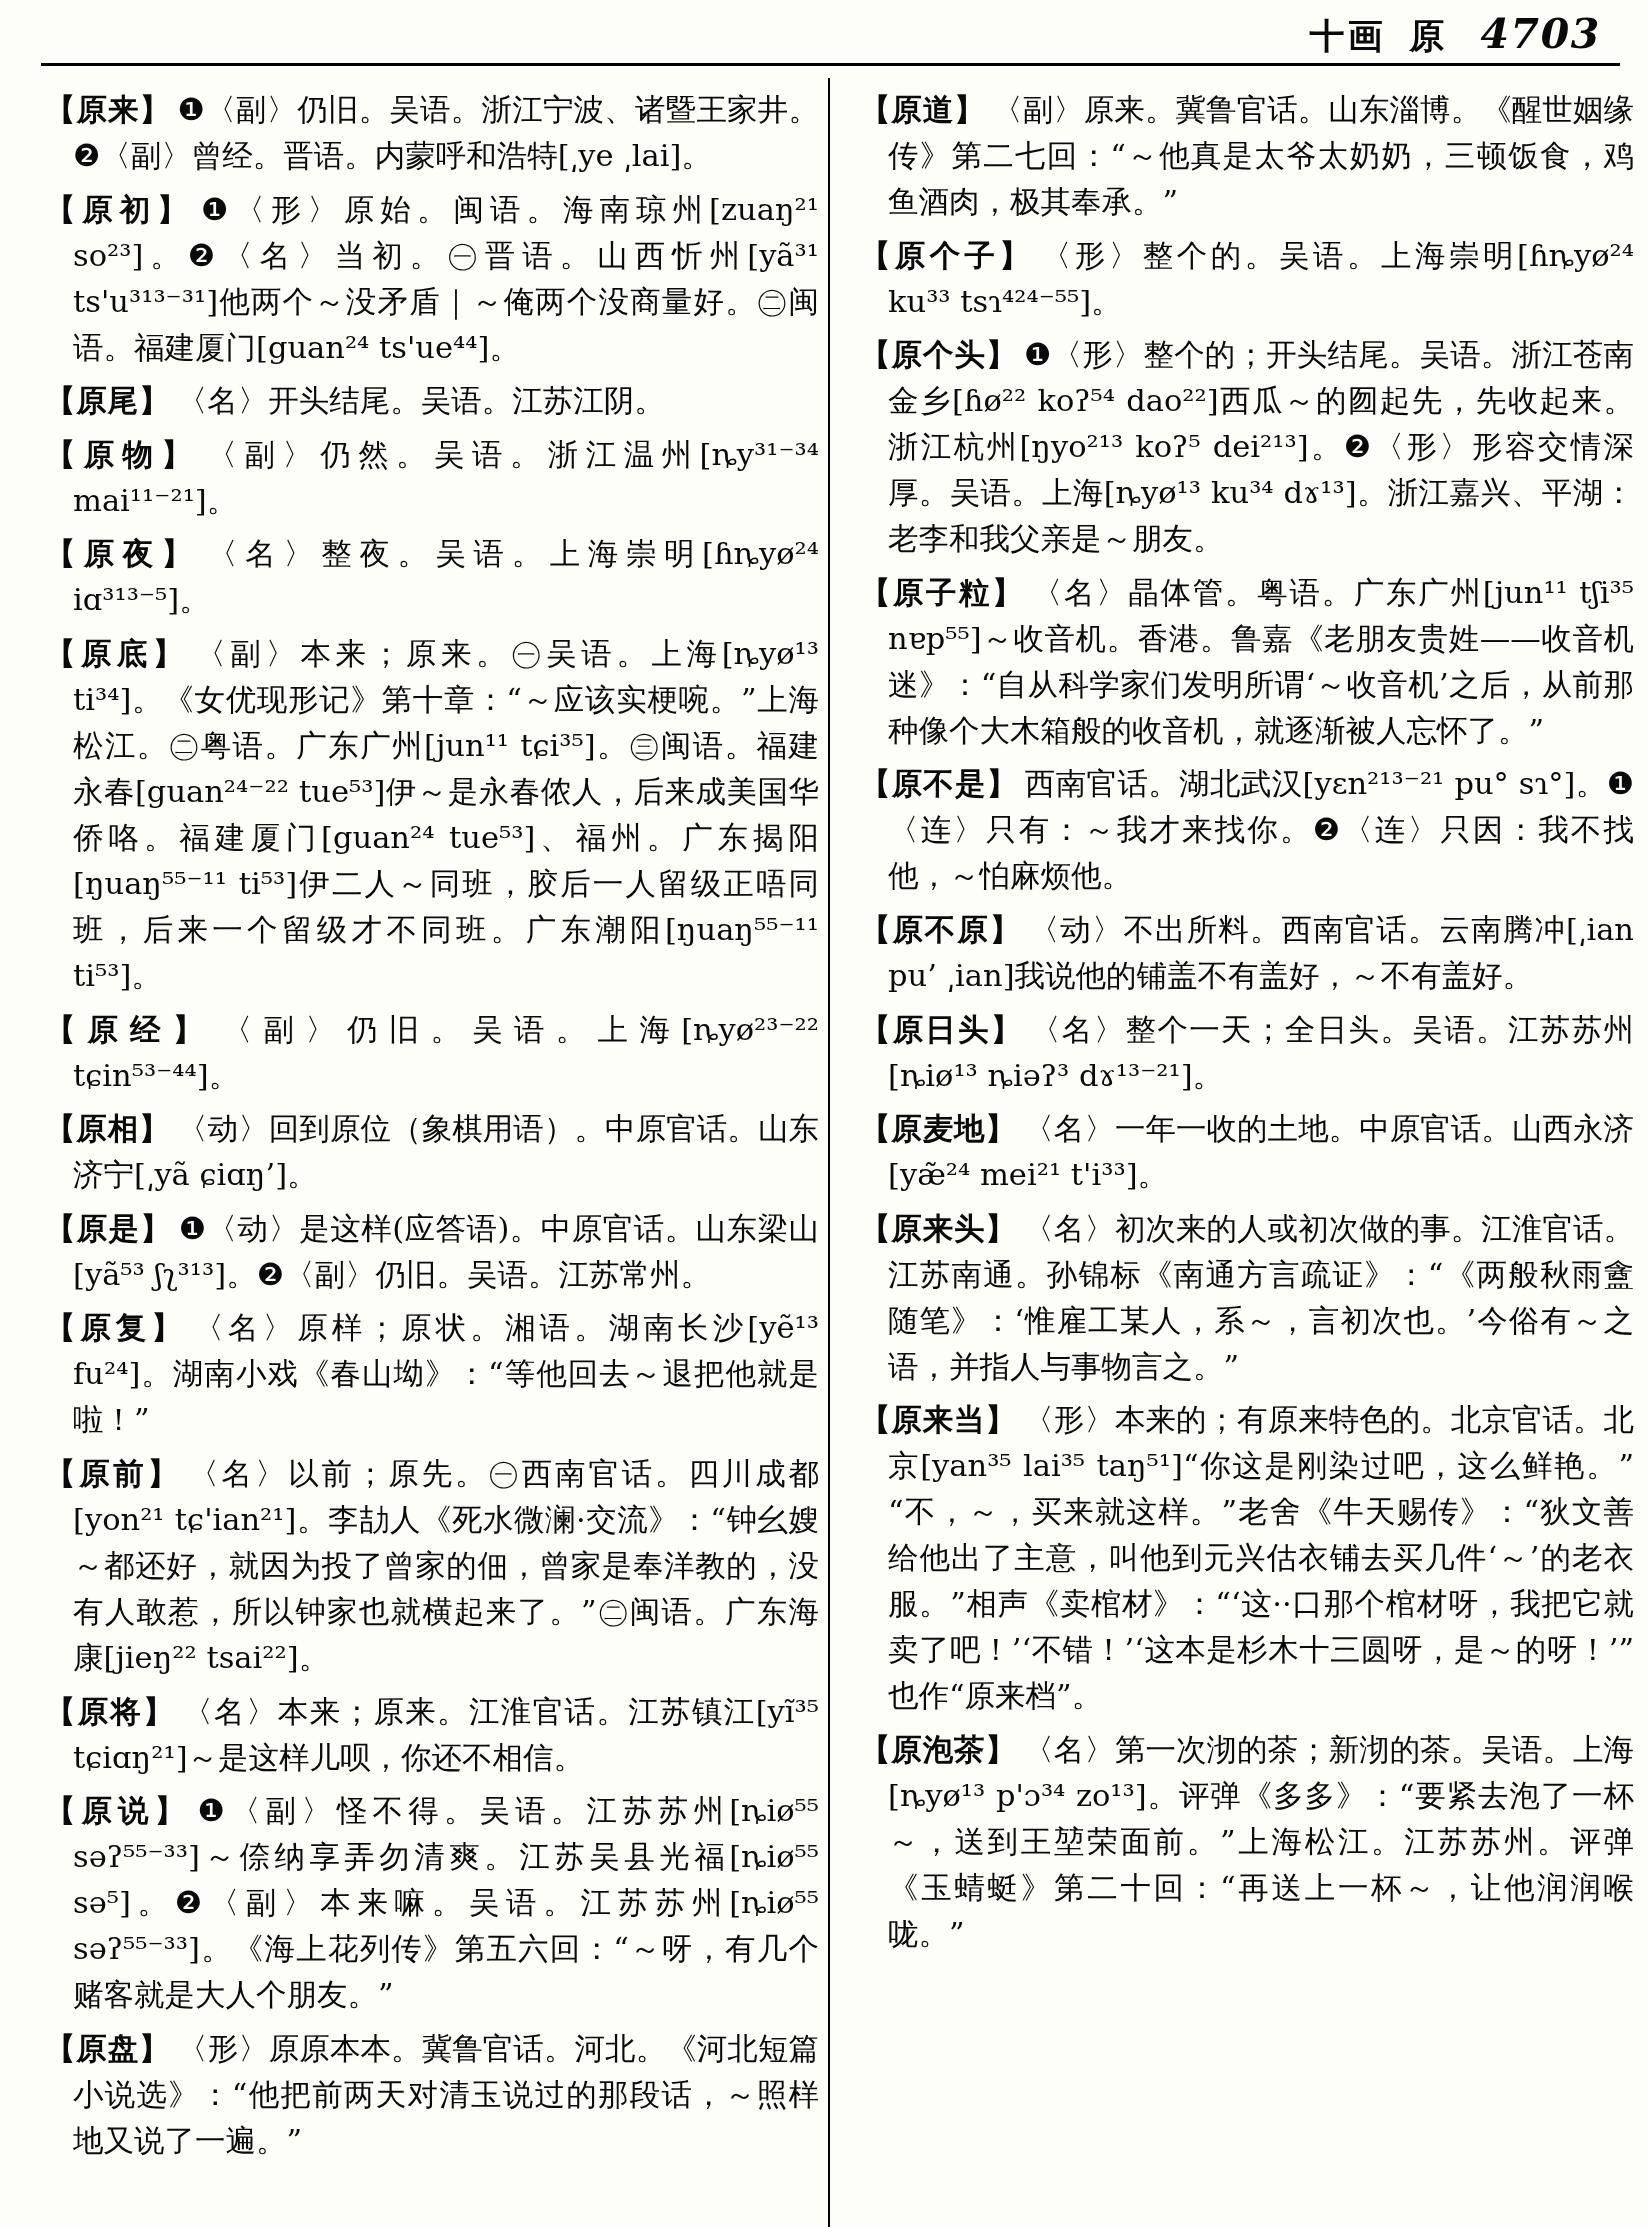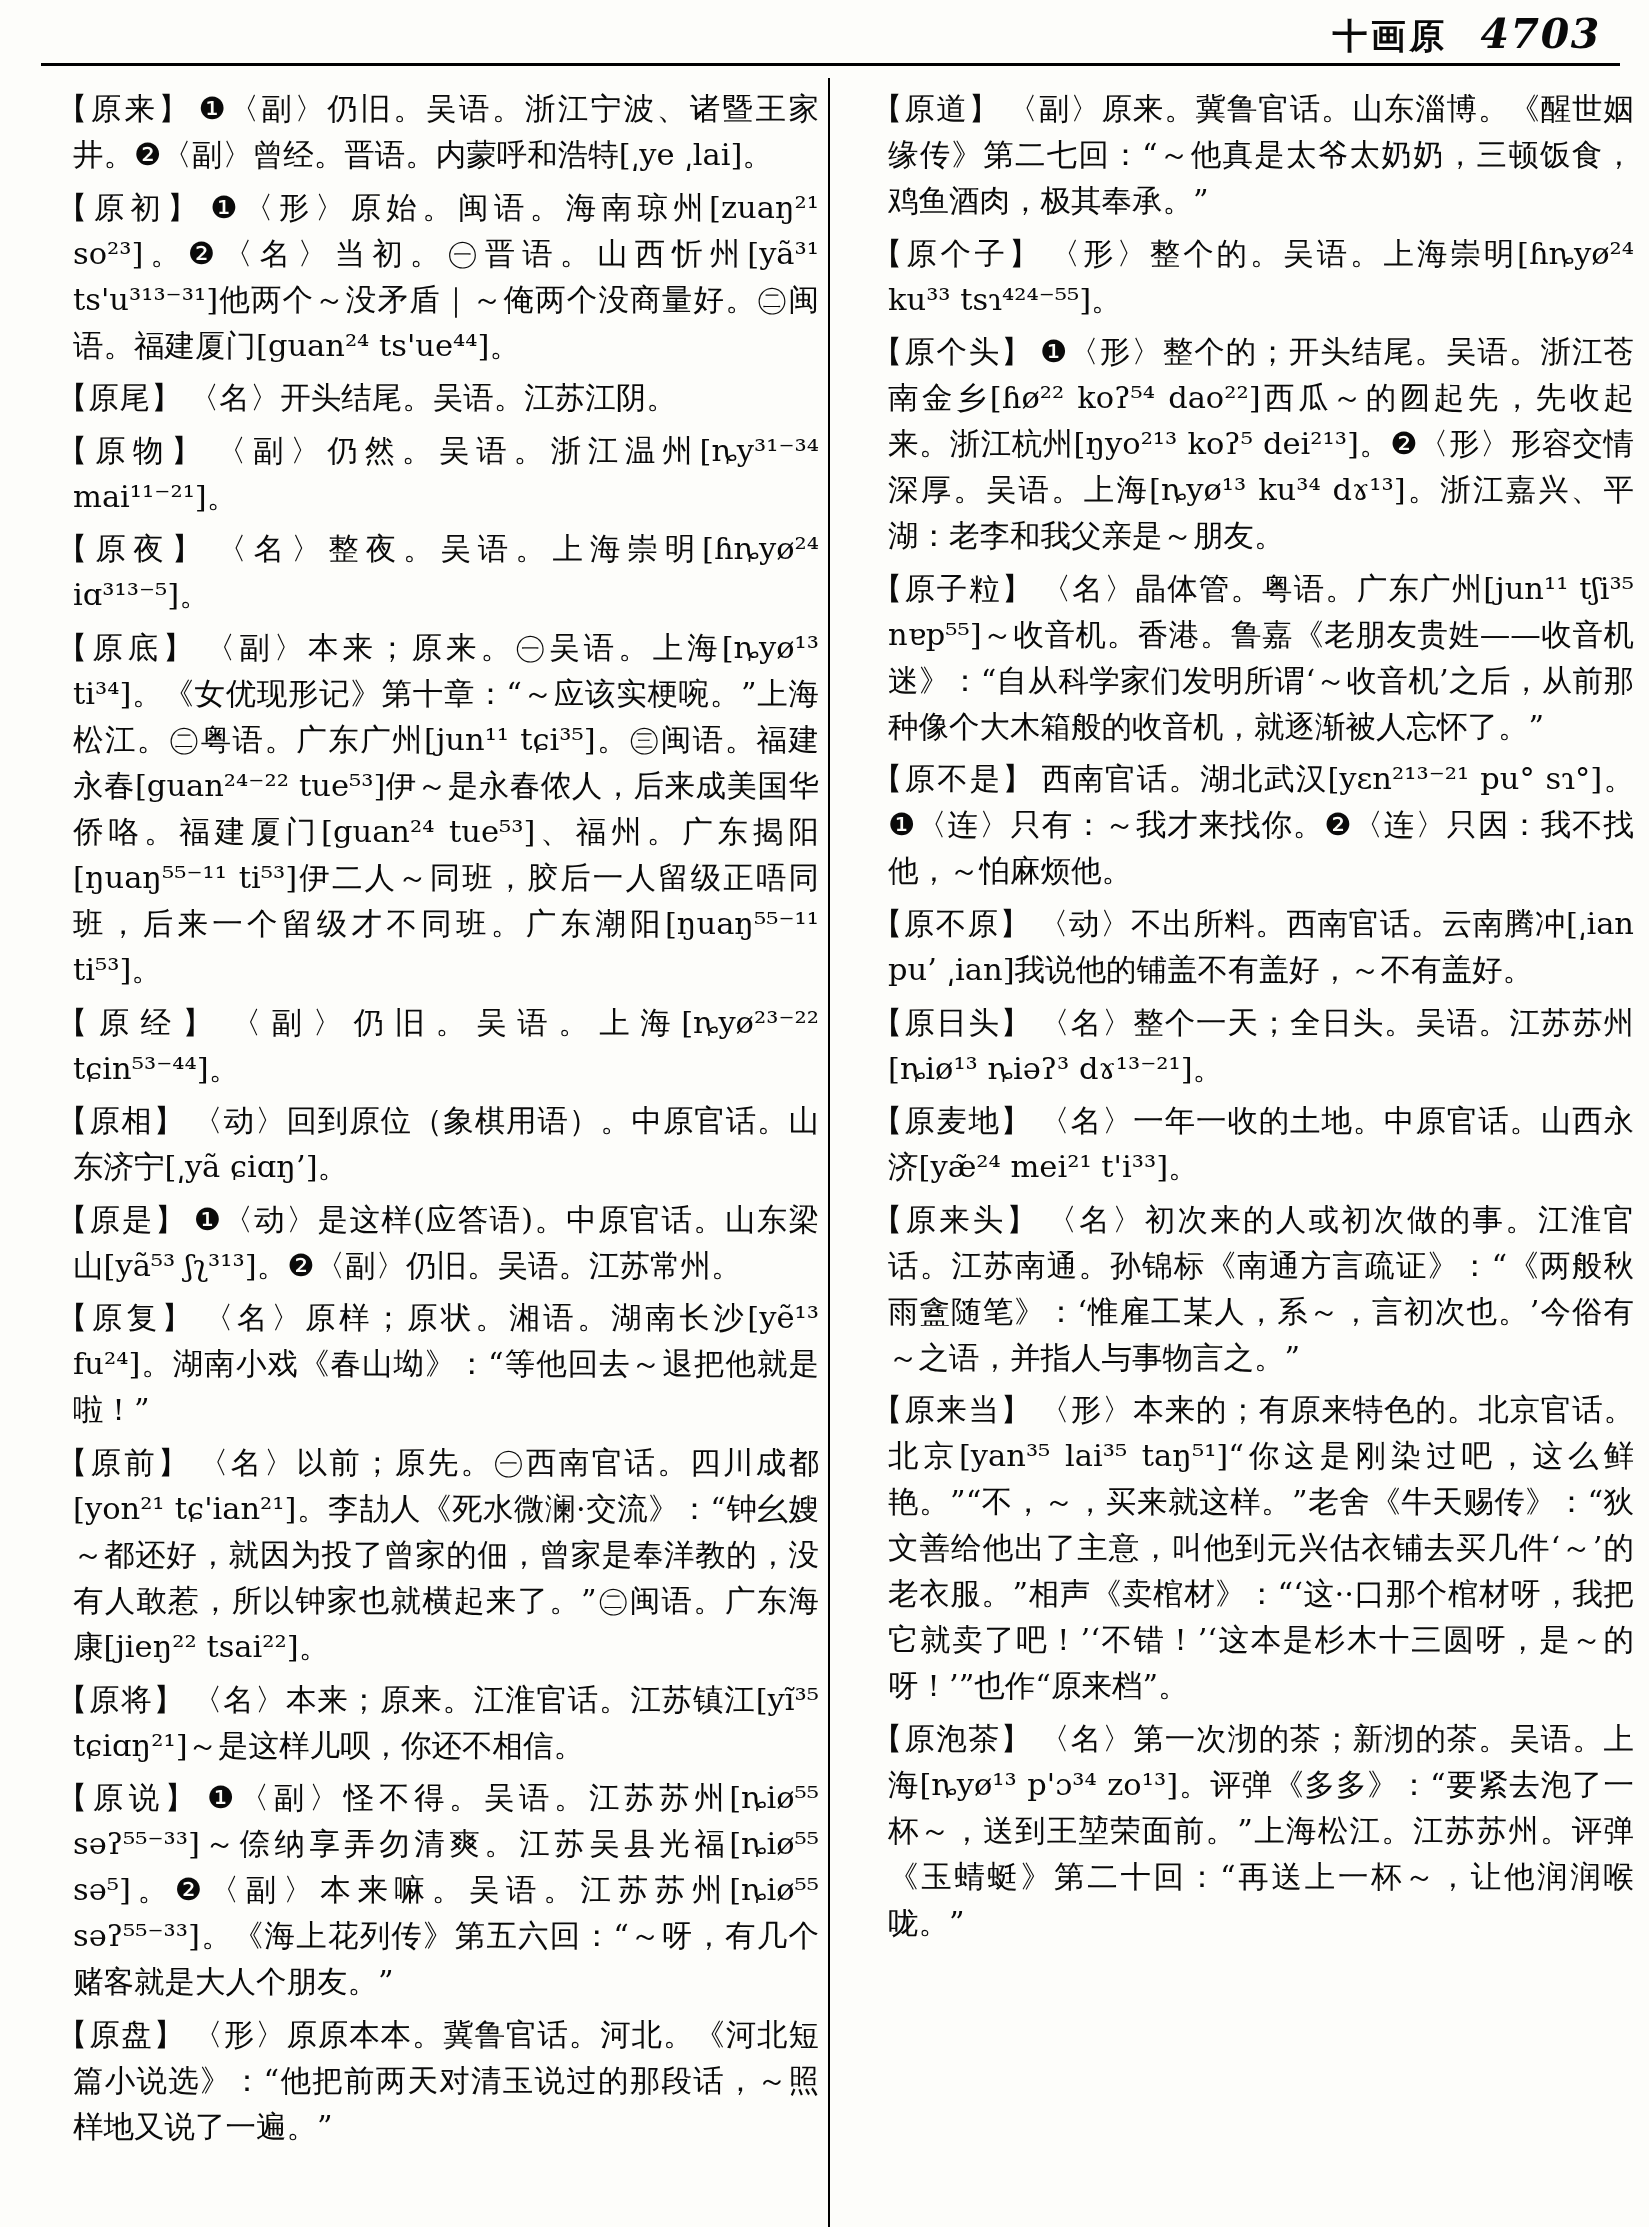--- a/index.html
+++ b/index.html
@@ -9,21 +9,21 @@
     background:#fdfdfa;
     color:#0a0a0a;
     font-family:"DejaVu Serif","Liberation Serif",serif;
     overflow:hidden;
   }
   .hdr{
     position:absolute;top:10px;right:49px;
     display:flex;align-items:baseline;gap:33px;
     font-size:35px;font-weight:600;letter-spacing:3.3px;
   }
-  .hdr .sec-rad{display:flex;}
+  .hdr .sec-rad{display:flex;gap:23px;}
   .hdr .pageno{
     font-style:italic;font-weight:bold;font-size:41px;letter-spacing:1.6px;text-align:center;
   }
   .hdr-rule{
     position:absolute;top:63px;left:41px;width:1579px;height:2.5px;
     background:#000;
   }
   .col-divider{
     position:absolute;left:828px;top:78px;width:1.6px;height:2150px;
     background:#000;
@@ -32,21 +32,21 @@
     position:absolute;top:86px;width:774px;
     font-size:30.5px;line-height:46px;
     text-align:justify;
   }
   .col-left{left:45px;}
   .col-right{left:860px;}
   .entry{
     padding-left:28px;text-indent:-28px;
     margin:0 0 6.6px 0;
   }
-  .hw{font-weight:normal;margin-right:6.6px;letter-spacing:0.8px;margin-left:12px;}
+  .hw{font-weight:bold;margin-right:6.6px;letter-spacing:0.8px;}
   .body{font-weight:normal;}
 </style>
 </head>
 <body>
 
 <div class="page">
 
   <div class="hdr">
     <span class="sec-rad">
       <span>十画</span>

